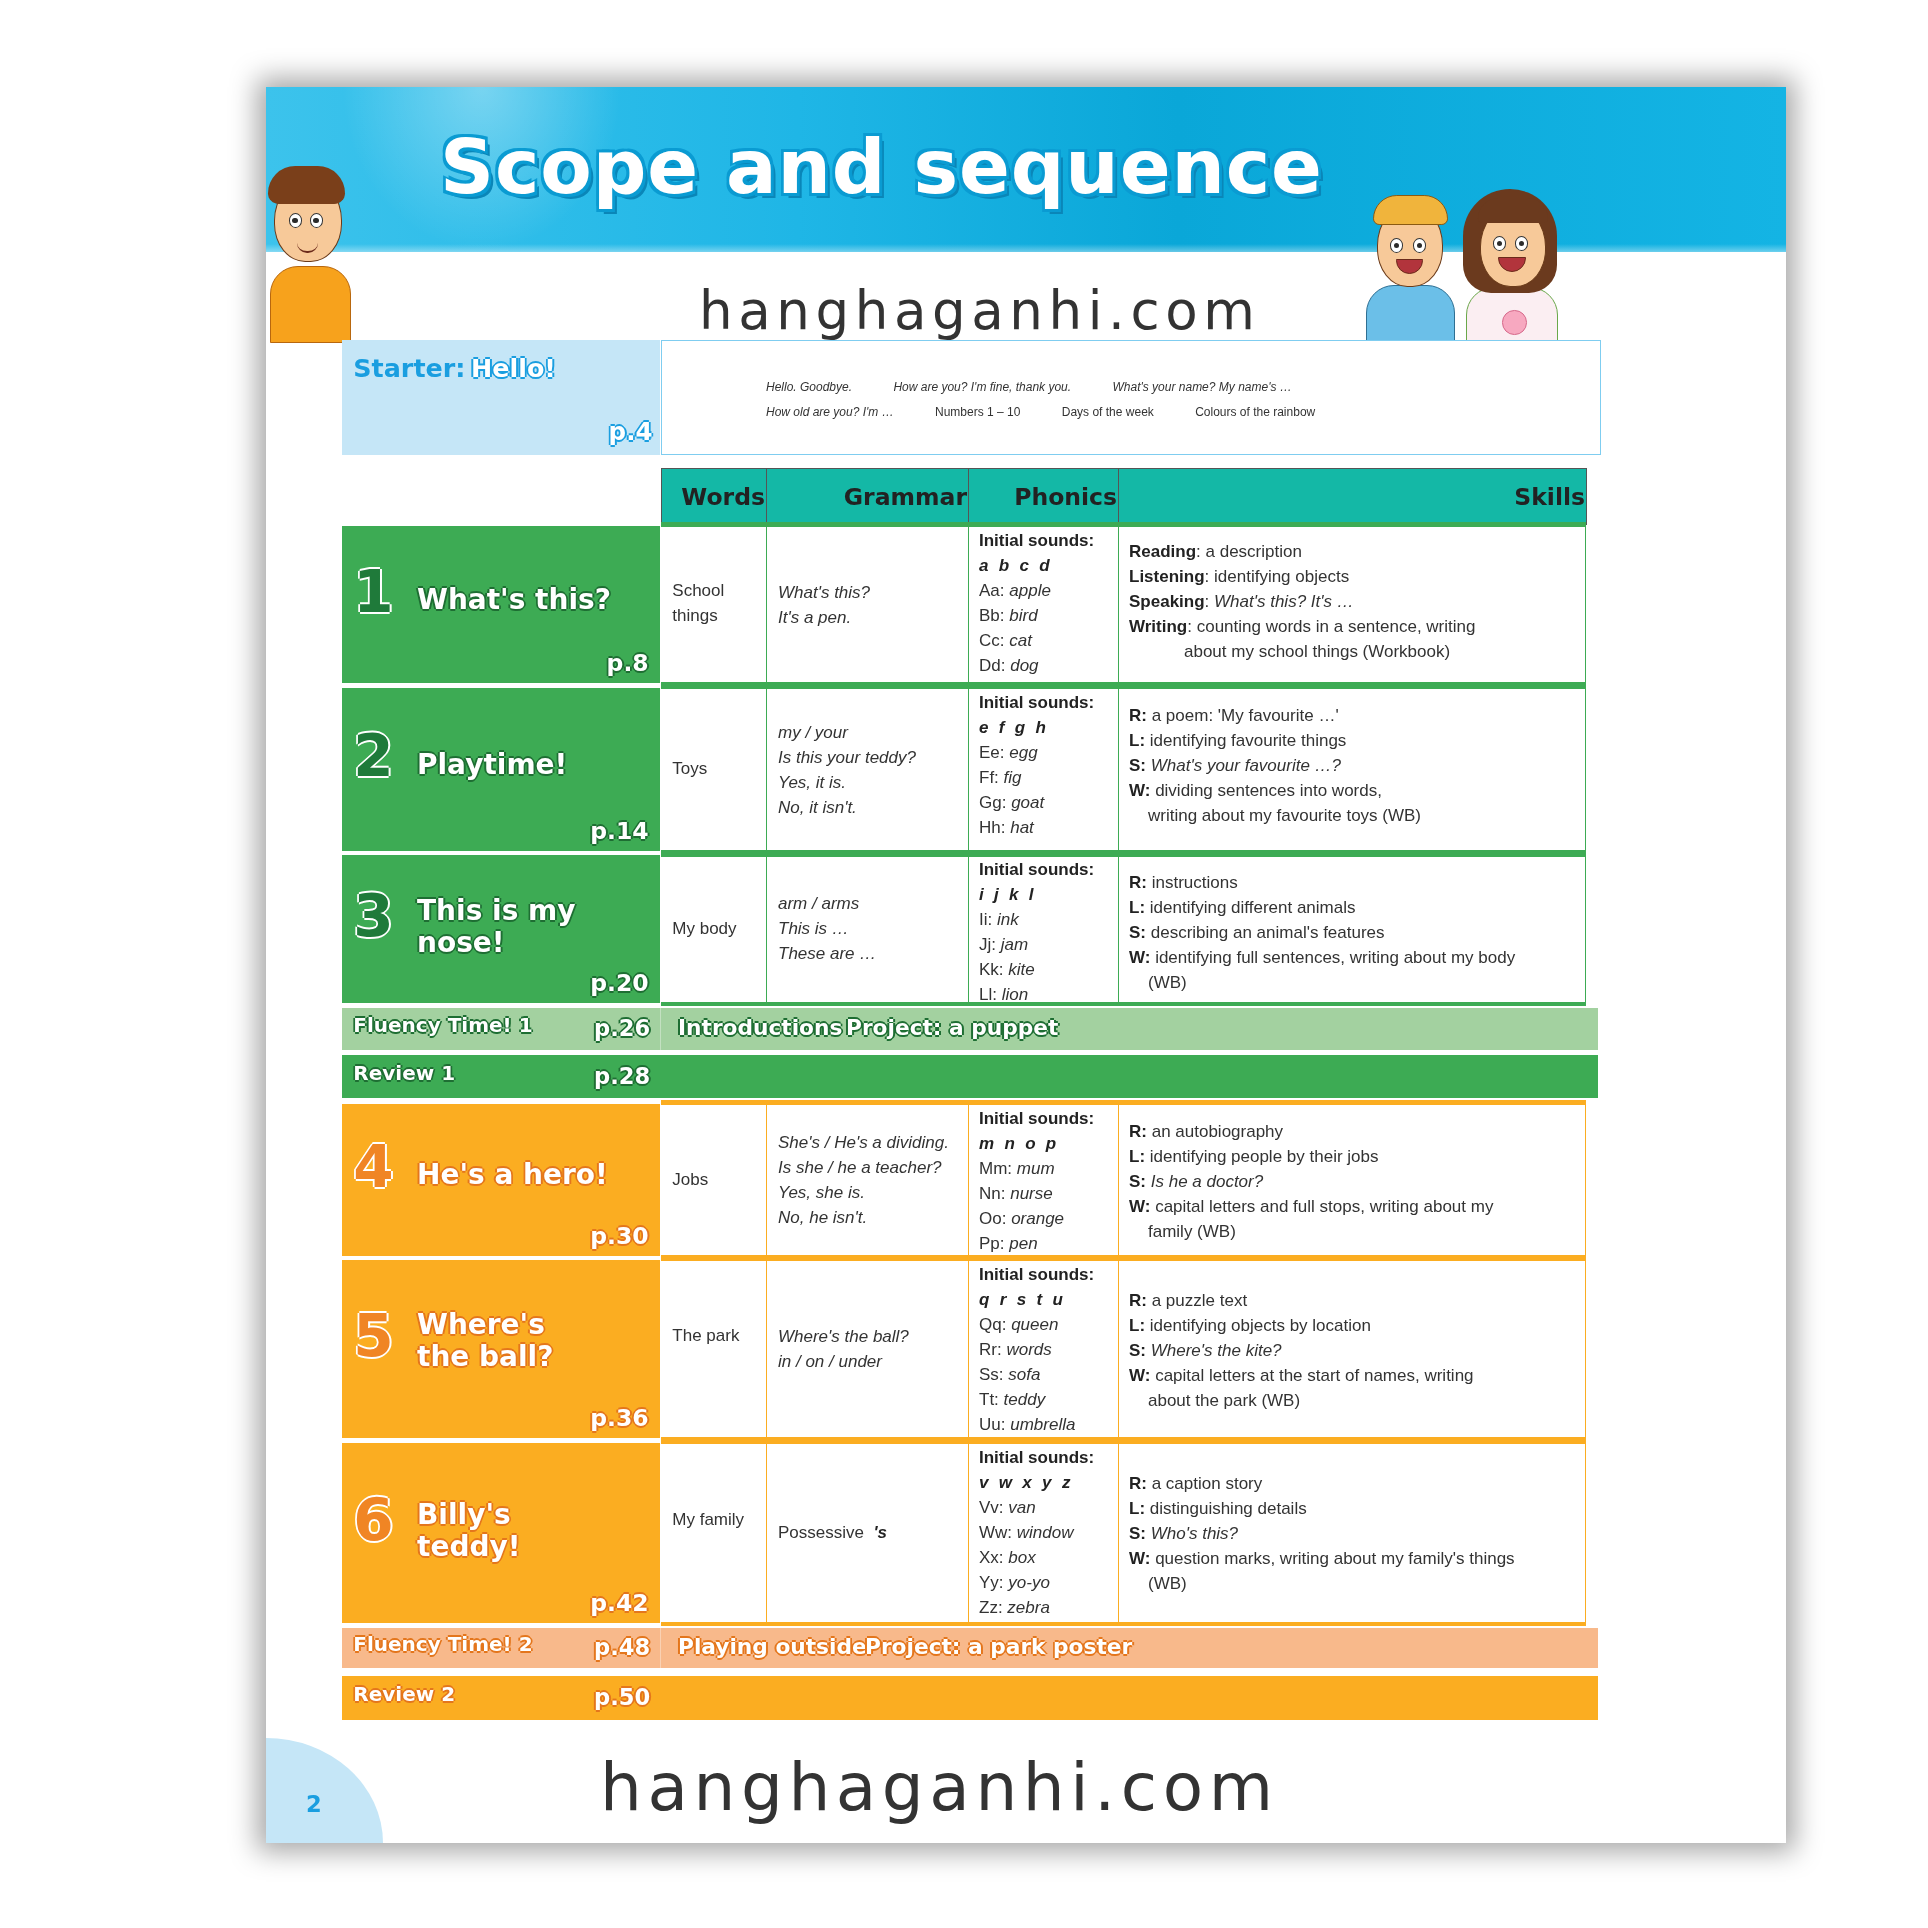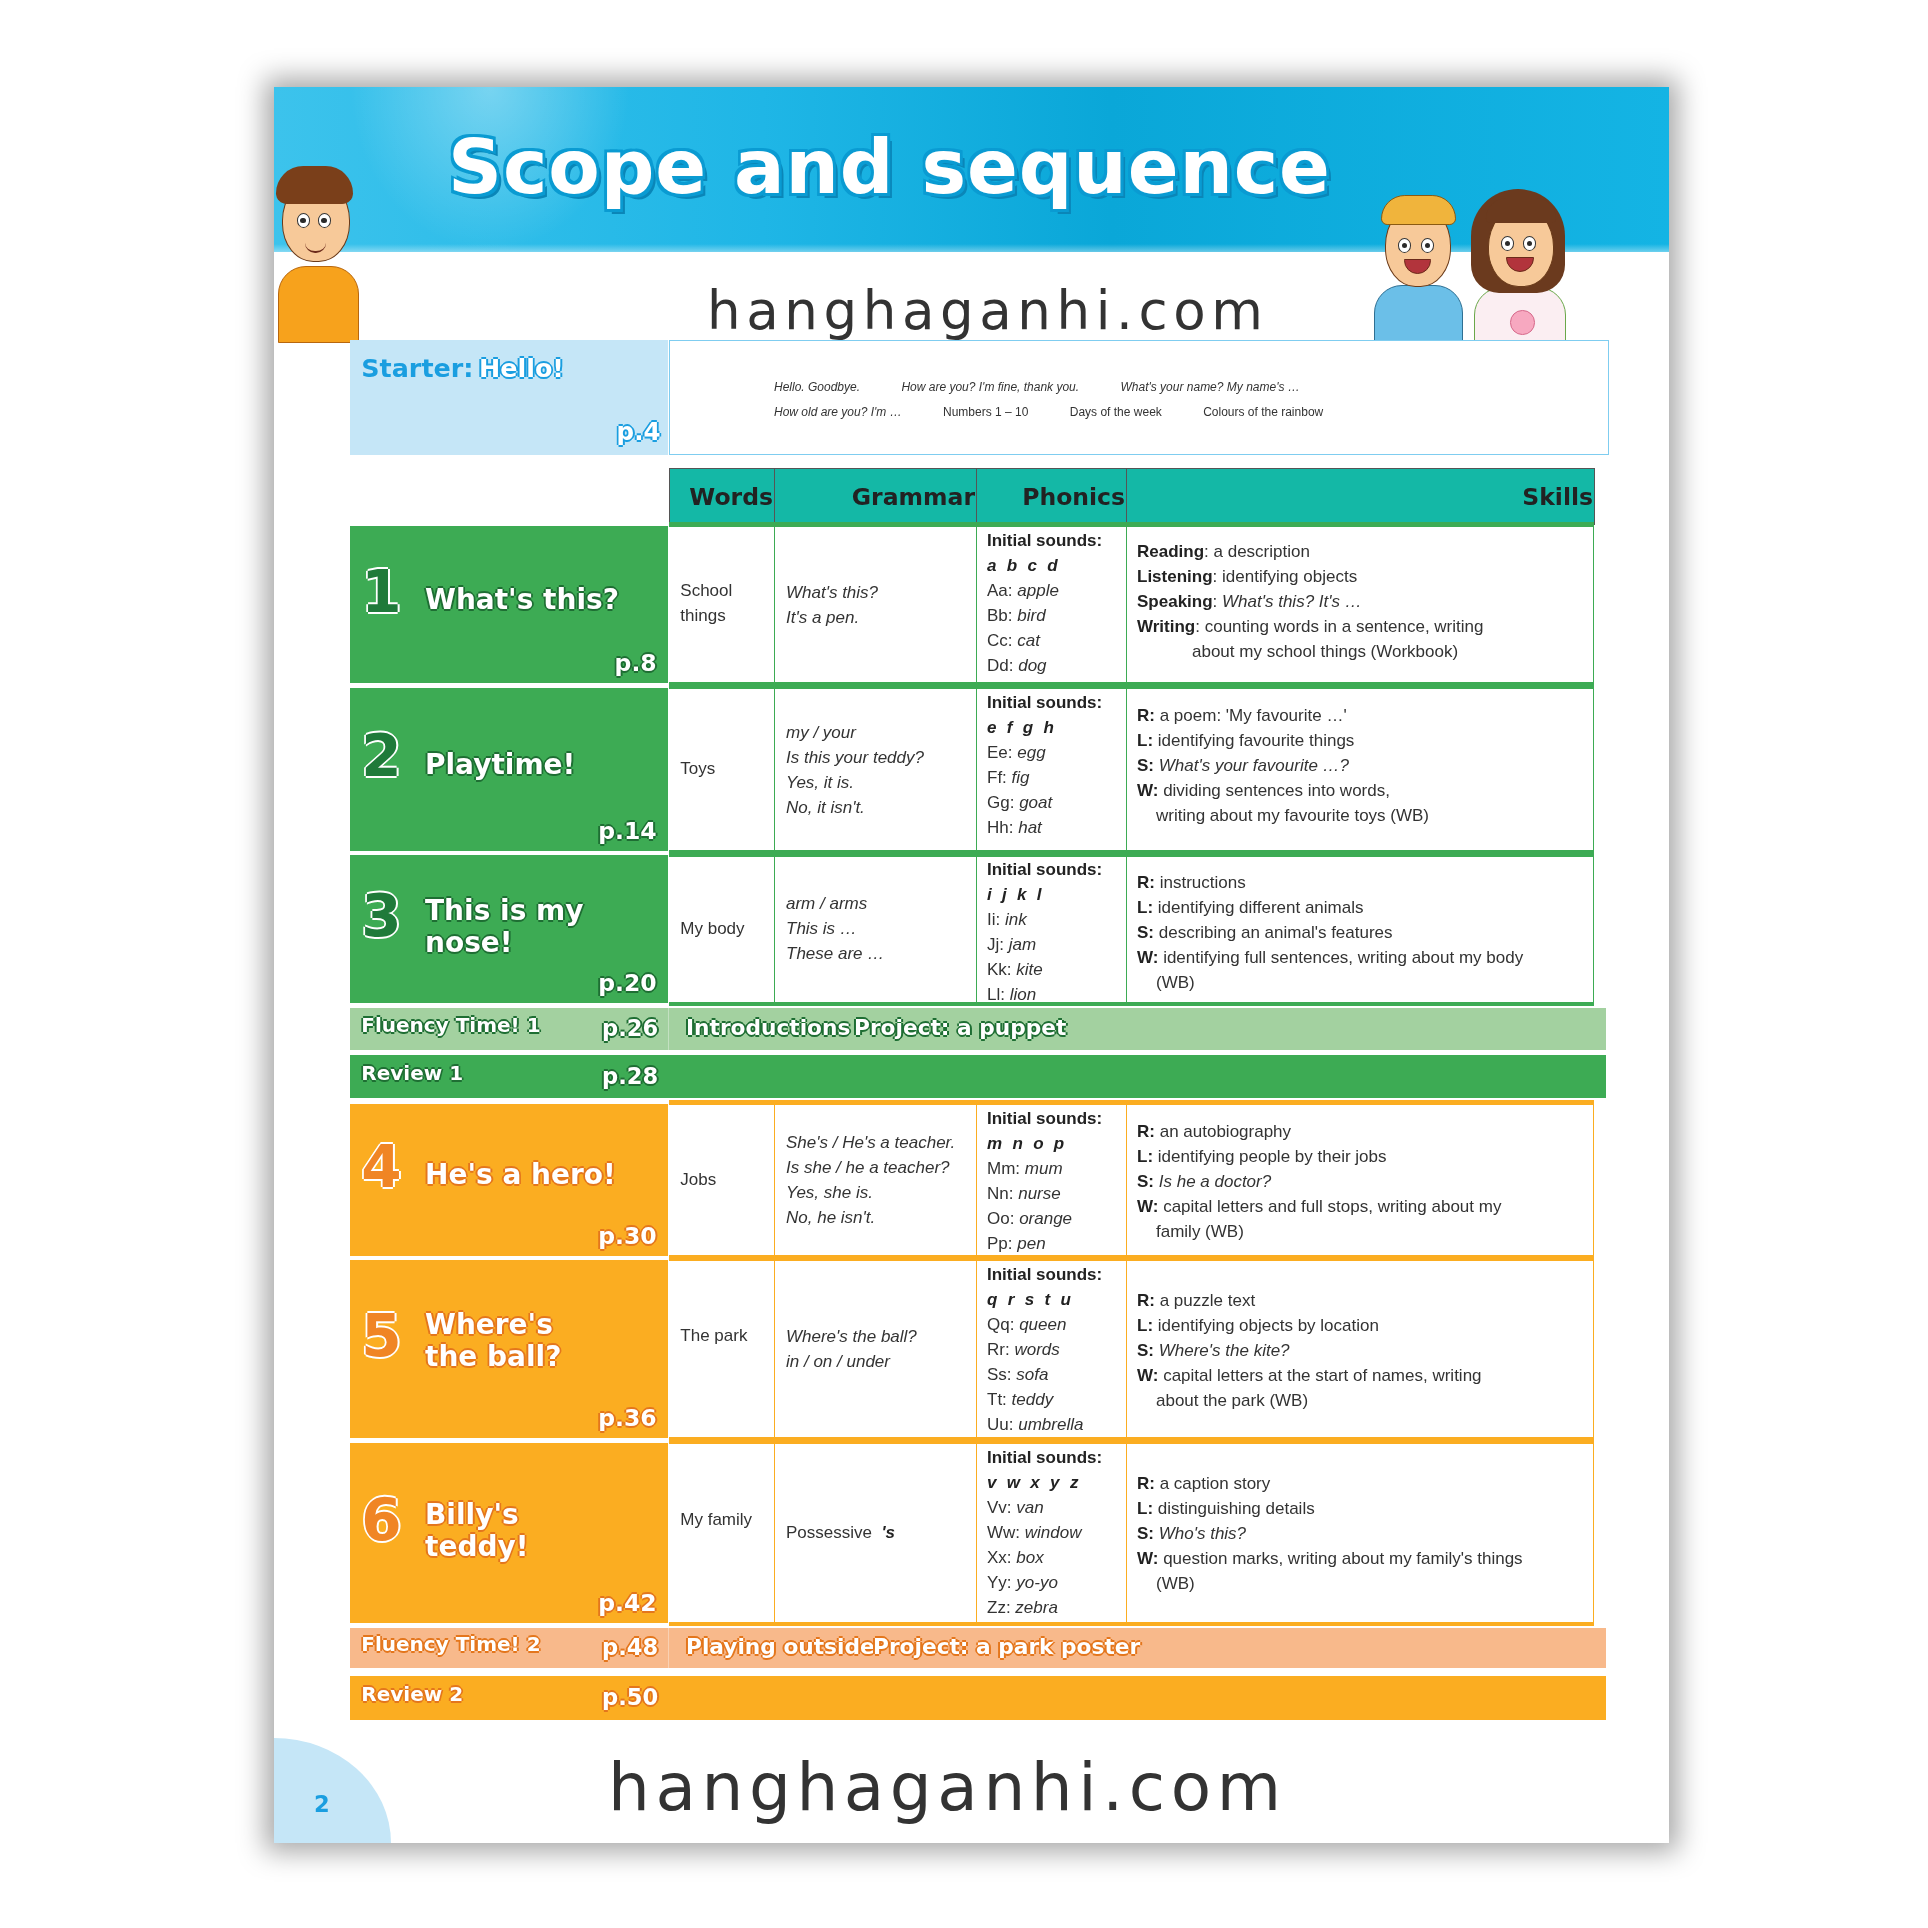--- a/index.html
+++ b/index.html
@@ -1,18 +1,18 @@
 <!DOCTYPE html>
 <html style="font-size:15px"><head>
 <meta charset="utf-8">
 <style>
   html, body { margin:0; padding:0; }
   body { width:1928px; height:1928px; background:#ffffff; position:relative; overflow:hidden; font-family:"DejaVu Sans", sans-serif; }
-  .page { position:absolute; left:266px; top:87px; width:1395px; height:1756px; background:#ffffff;
-          box-shadow: 0 0 26px 9.4px rgba(0,0,0,0.35); overflow:hidden;margin-left:8px; }
+  .page { position:absolute; left:266px; top:87px; width:1520px; height:1756px; background:#ffffff;
+          box-shadow: 0 0 26px 9.4px rgba(0,0,0,0.35); overflow:hidden; }
   .banner { position:absolute; left:0; top:0; width:100%; height:165px;
             background: linear-gradient(90deg, #3cc3ec 0%, #1fb6e6 35%, #0aa7d8 60%, #14b4e4 100%); }
   .banner::after { content:""; position:absolute; left:0; bottom:-13px; width:100%; height:21px;
             background: linear-gradient(180deg, rgba(255,255,255,0.0), #ffffff); }
   .banner-sheen { position:absolute; left:75px; top:0; width:282px; height:165px;
             background: radial-gradient(ellipse at 50% 0%, rgba(255,255,255,0.35), rgba(255,255,255,0) 70%); }
   .title { position:absolute; left:174px; top:36px; font-family:"DejaVu Sans", sans-serif; font-weight:bold;
            font-size:75px; color:#ffffff; letter-spacing:0.9px;
            text-shadow: 0 0 0 #0a9bd2, 2.8px 2.8px 0 #0a9bd2, -2.8px -2.8px 0 #0a9bd2, 2.8px -2.8px 0 #0a9bd2, -2.8px 2.8px 0 #0a9bd2, 4.7px 4.7px 0 #0a86b8; }
   .watermark { position:absolute; font-family:"DejaVu Sans", sans-serif; color:#333333; letter-spacing:5.6px; }
@@ -253,21 +253,21 @@
         <div class="unit-title" style="top: 55px;">He's a hero!</div>
         <div class="unit-page">p.30</div>
       </div>
       <div style="position: absolute; left: 395px; top: 1013px; width: 925px; height: 4.7px; background: rgb(251, 173, 33);"></div>
       <div style="position: absolute; left: 395px; top: 1017px; width: 925px; height: 152px; border-right: 1.4px solid rgb(251, 173, 33); box-sizing: border-box;">
         <div style="position: absolute; left: 105px; top: 0px; width: 1.4px; height: 152px; background: rgb(251, 173, 33);"></div>
         <div style="position: absolute; left: 307px; top: 0px; width: 1.4px; height: 152px; background: rgb(251, 173, 33);"></div>
         <div style="position: absolute; left: 457px; top: 0px; width: 1.4px; height: 152px; background: rgb(251, 173, 33);"></div>
         <div style="font-family: &quot;Liberation Sans&quot;, sans-serif; font-size: 17px; color: rgb(51, 51, 51); line-height: 25px; position: absolute; left: 11.3px; width: 75px; top: 63px;">Jobs</div>
         <div style="font-family: &quot;Liberation Sans&quot;, sans-serif; font-size: 17px; color: rgb(51, 51, 51); line-height: 25px; position: absolute; left: 117px; width: 179px; top: 26px; font-style: italic;">
-          <div>She's / He's a teacher.</div>
+          <div>She's / He's a dividing.</div>
           <div>Is she / he a teacher?</div>
           <div>Yes, she is.</div>
           <div>No, he isn't.</div>
         </div>
         <div style="font-family: &quot;Liberation Sans&quot;, sans-serif; font-size: 17px; color: rgb(51, 51, 51); line-height: 25px; position: absolute; left: 318px; width: 141px; top: 1.9px;">
           <div style="font-weight: bold; color: rgb(34, 34, 34);">Initial sounds:</div>
           <div class="phon-letters">m n o p</div>
           <div><span>Mm:</span> <span class="it">mum</span></div>
           <div><span>Nn:</span> <span class="it">nurse</span></div>
           <div><span>Oo:</span> <span class="it">orange</span></div>

